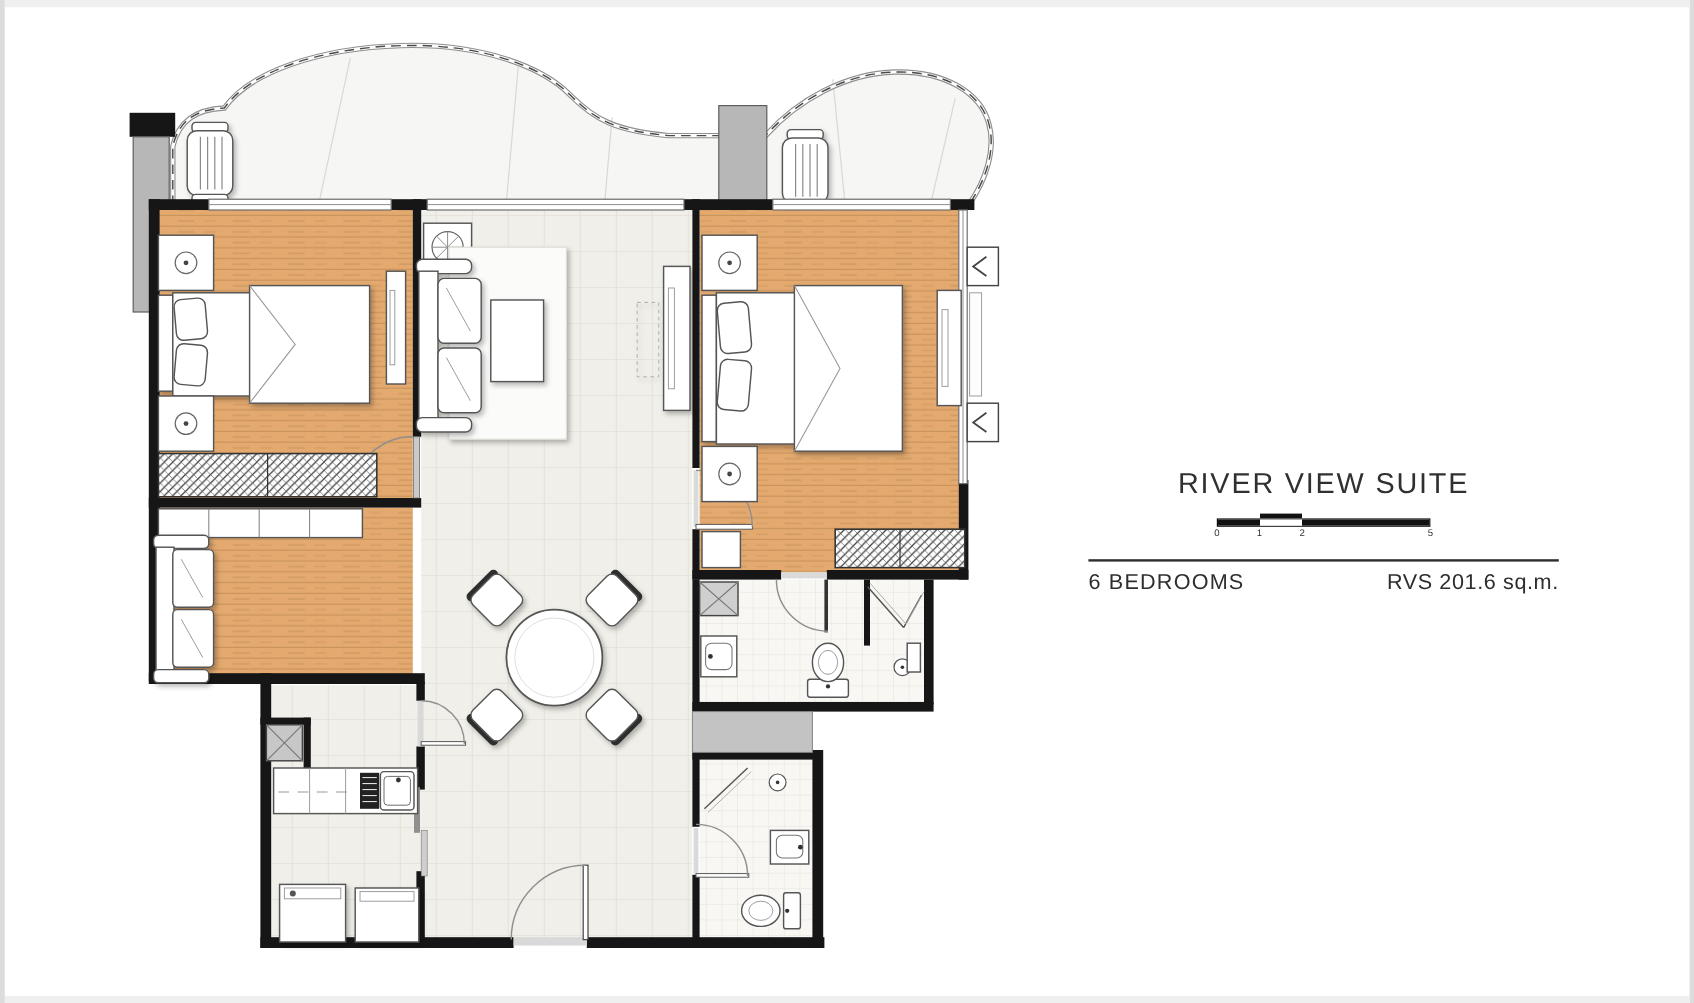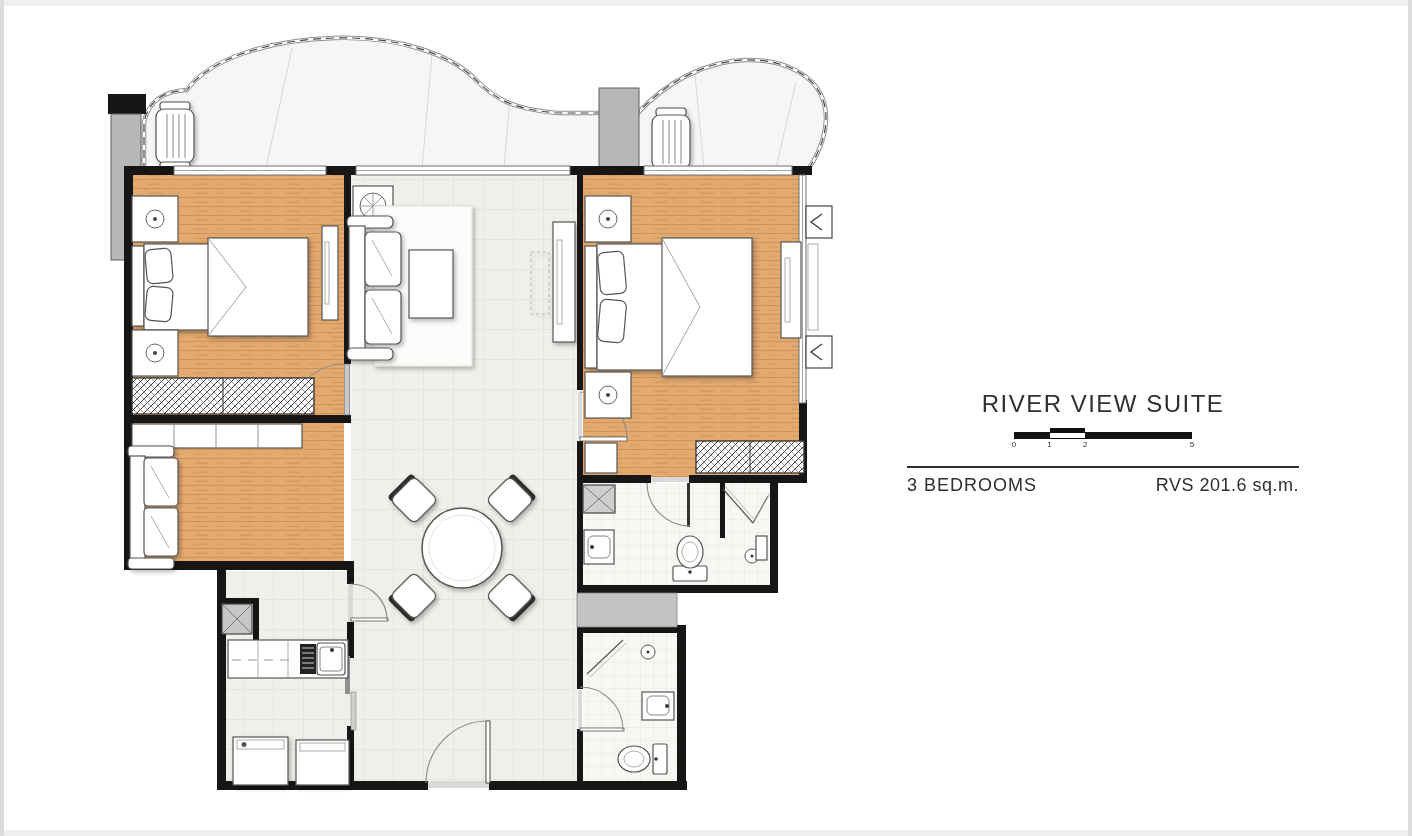--- a/index.html
+++ b/index.html
@@ -430,17 +430,17 @@
       </div>
       <div class="sb-ticks">
         <span style="left:0%;">0</span>
         <span style="left:20%;">1</span>
         <span style="left:40%;">2</span>
         <span style="left:100%;">5</span>
       </div>
     </div>
     <div class="tb-divider"></div>
     <div class="tb-row">
-      <span class="tb-type">3 BEDROOMS</span>
+      <span class="tb-type">6 BEDROOMS</span>
       <span class="tb-area">RVS 201.6 sq.m.</span>
     </div>
   </div>
 </div>
 
 </body></html>

